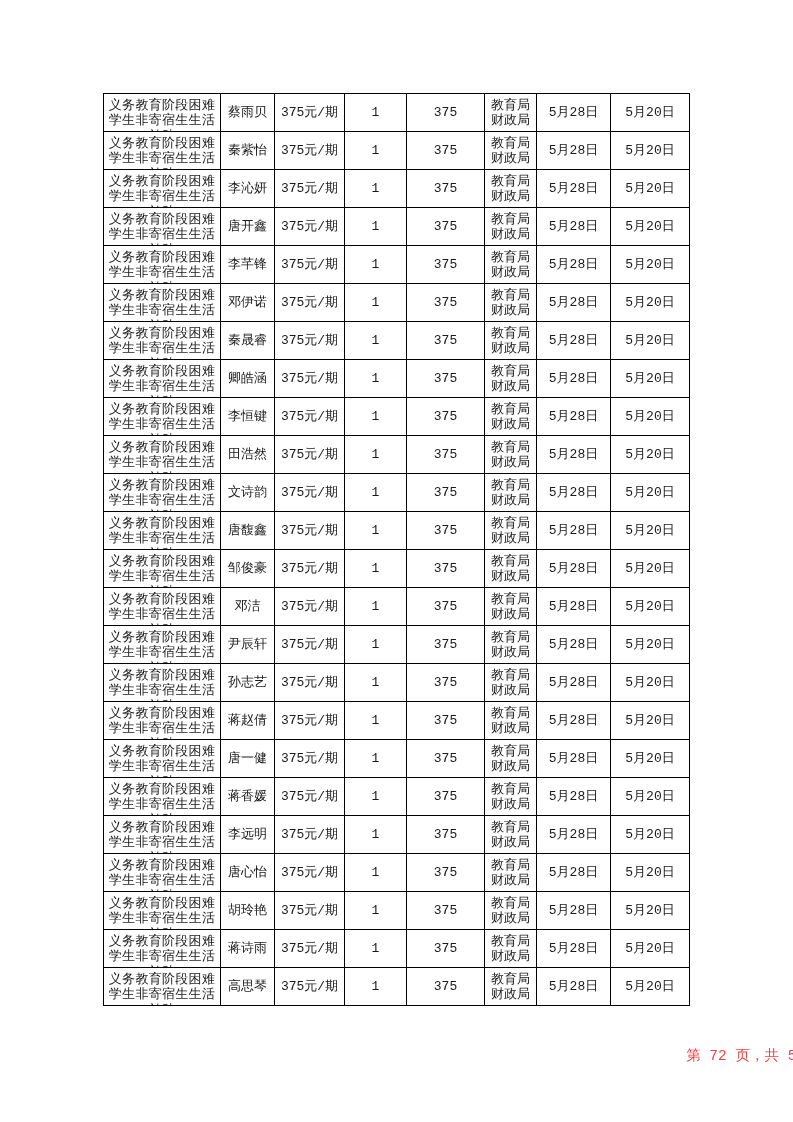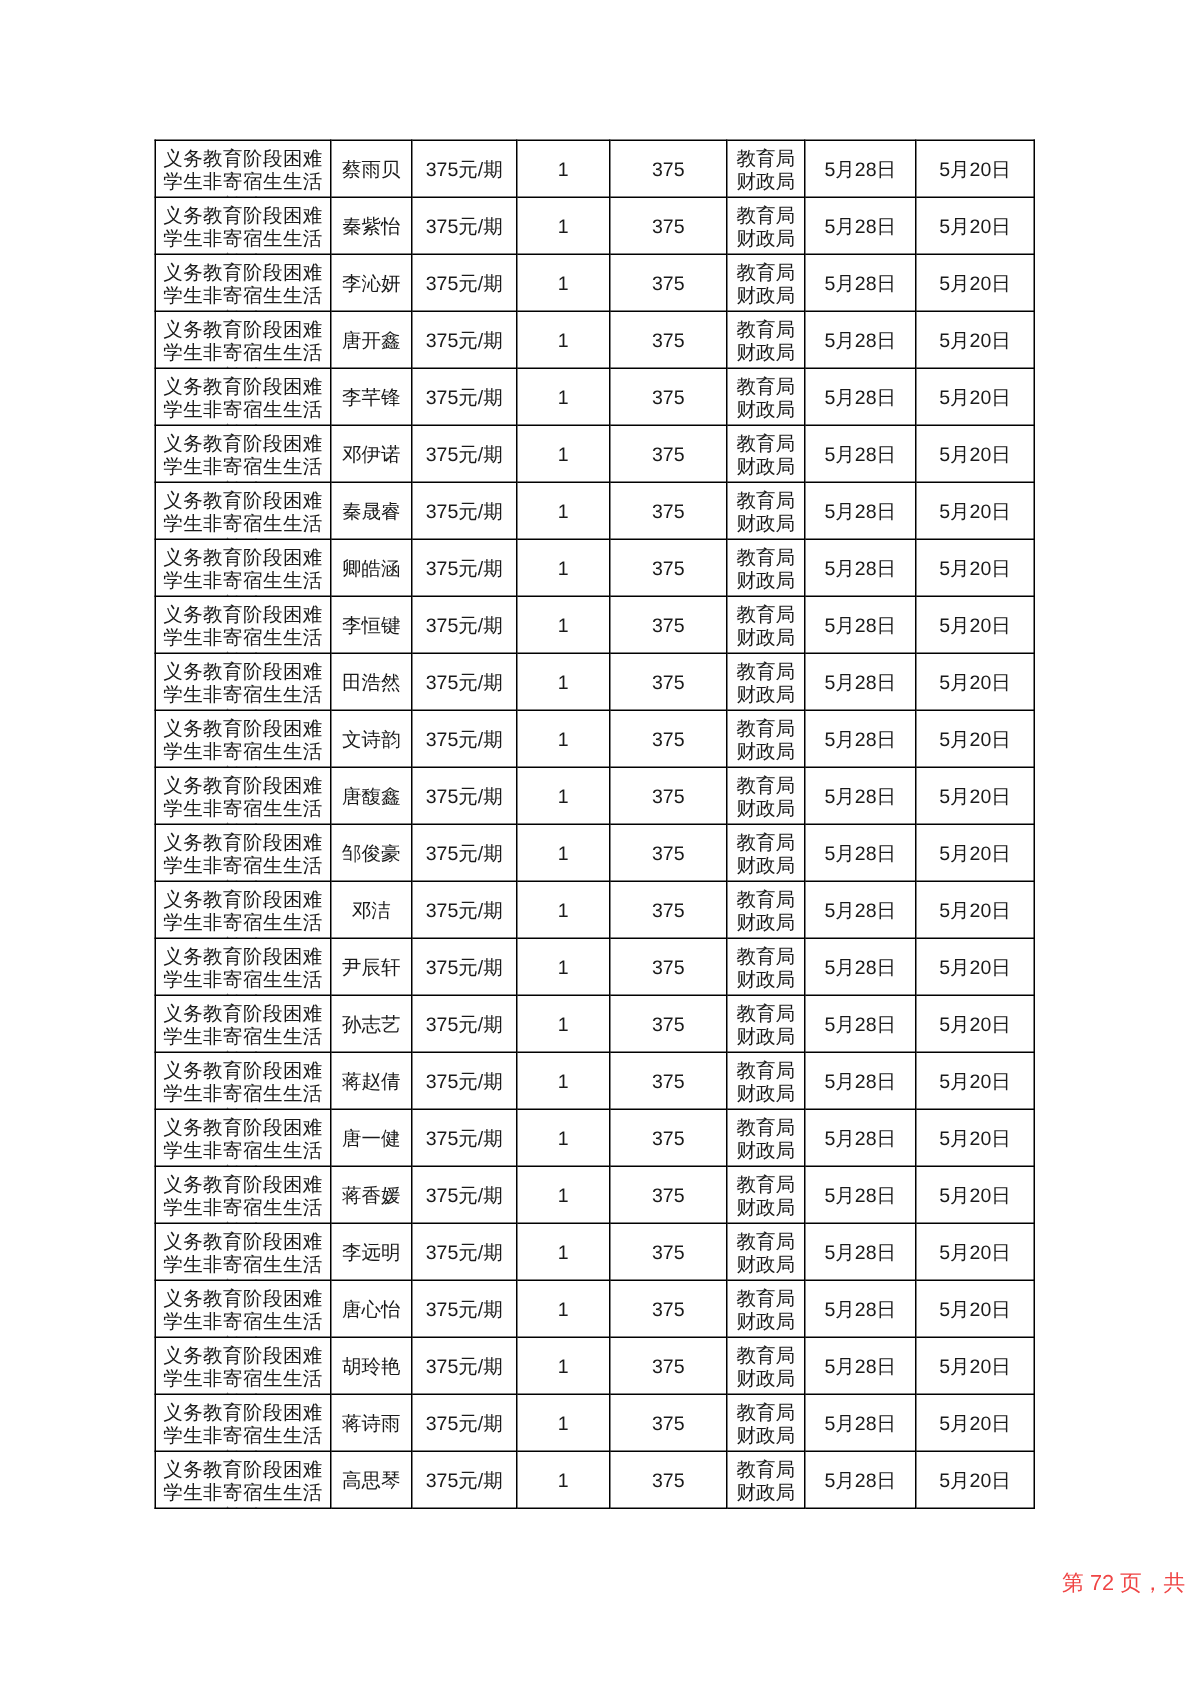--- a/index.html
+++ b/index.html
@@ -5,21 +5,21 @@
   html, body {
     margin: 0;
     padding: 0;
     background: #ffffff;
   }
   .page {
     position: relative;
     width: 793px;
     height: 1122px;
     background: #ffffff;
-    font-family: Liberation Sans, sans-serif;
+    font-family: Liberation Mono, monospace;
     color: #000000;
     overflow: hidden;
   }
   table.grid {
     position: absolute;
     left: 103px;
     top: 93px;
     width: 586px;
     border-collapse: collapse;
     table-layout: fixed;

